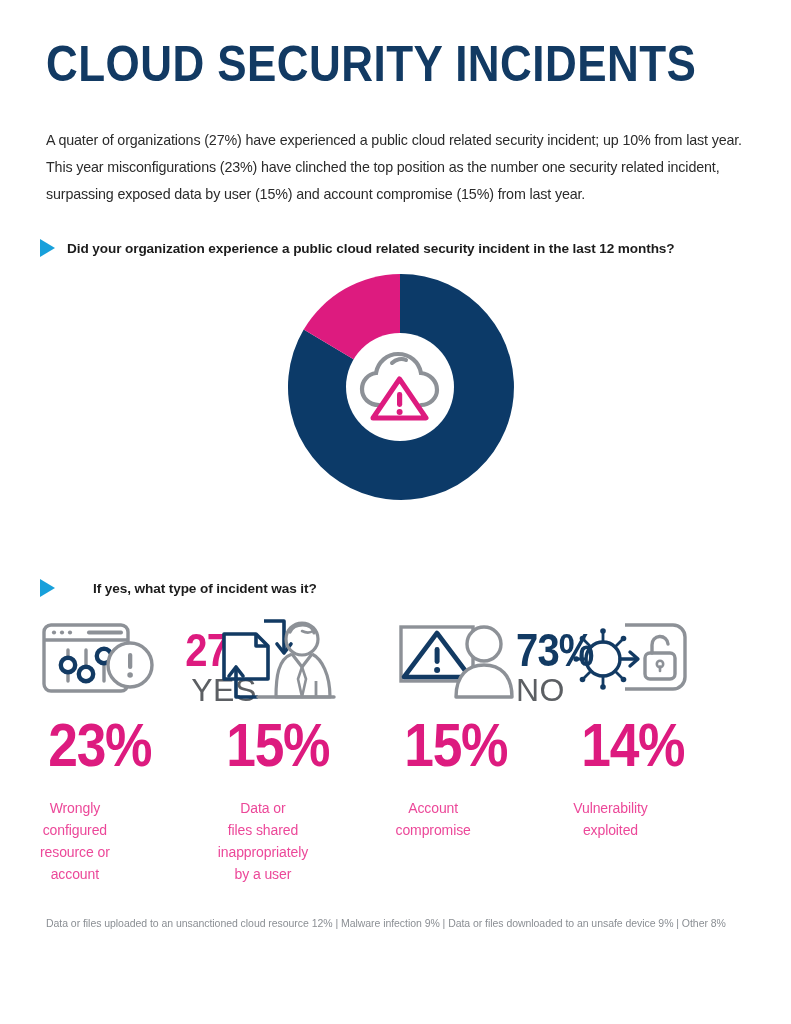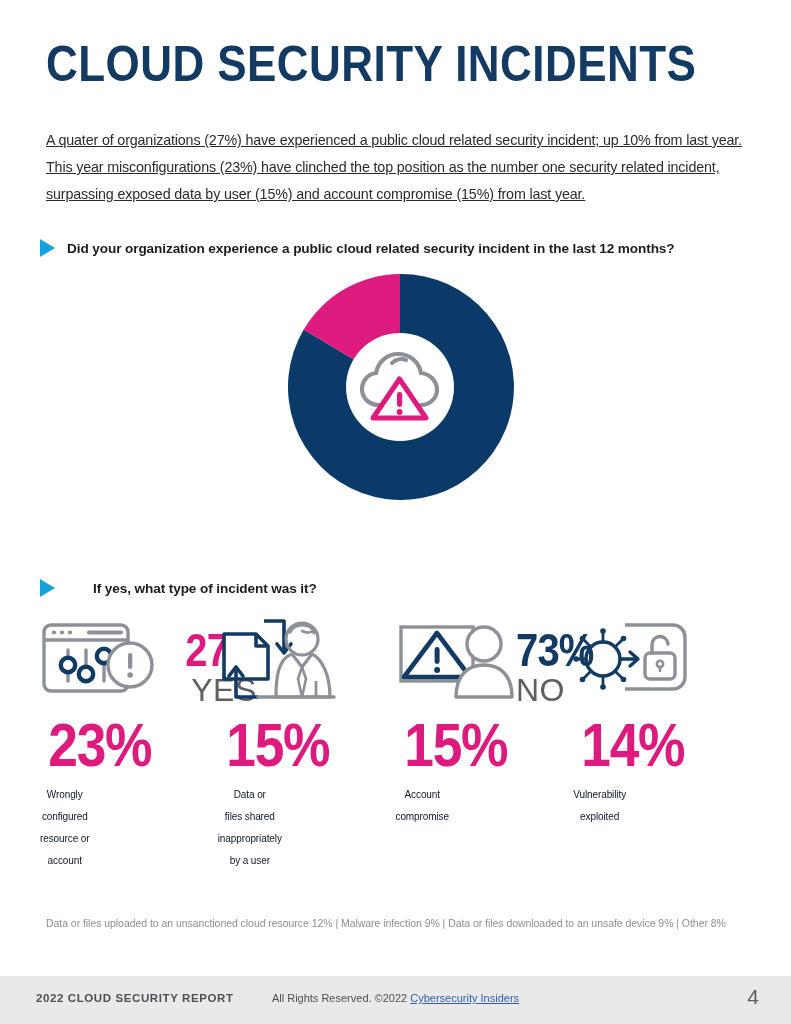--- a/index.html
+++ b/index.html
@@ -39,21 +39,20 @@
   
   .intro {
     position: absolute;
     left: 46px;
     top: 127px;
     width: 702px;
     font-size: 14.3px;
     line-height: 27px;
     color: #2b2b2b;
     letter-spacing: -0.15px;
-    text-decoration: underline;
   }
 
   
   .question {
     position: absolute;
     display: flex;
     align-items: center;
     gap: 12px;
     margin-top: 11px;
   }
@@ -167,25 +166,25 @@
     font-family: "Liberation Sans Narrow", "Liberation Sans", sans-serif;
     font-size: 62px;
     line-height: 66px;
     font-weight: bold;
     color: #DD1B7F;
     letter-spacing: -1.5px;
     transform: scaleX(0.86);
     margin-top: 4px;
   }
   .card-label {
-    font-size: 10px;
+    font-size: 14px;
     line-height: 22px;
-    color: #0f172a;
+    color: #ec4899;
     text-align: center;
-    margin-top: 6px;
+    margin-top: 19px;
     letter-spacing: -0.1px;
   }
 
   
   .footnote {
     position: absolute;
     left: 46px;
     top: 915px;
     width: 690px;
     font-size: 10.5px;
@@ -382,19 +381,14 @@
       </div>
       <div class="card-pct">14%</div>
       <div class="card-label" style="white-space:pre-line">Vulnerability
 exploited</div>
     </div>
 
   </div>
 
   <div class="footnote">Data or files uploaded to an unsanctioned cloud resource 12%  |  Malware infection 9%  |  Data or files downloaded to an unsafe device 9%  |  Other 8%</div>
 
-  <div class="footer">
-    <div class="footer-left">2022 CLOUD SECURITY REPORT</div>
-    <div class="footer-center"><span>All Rights Reserved.  ©2022 </span><span class="footer-link">Cybersecurity Insiders</span></div>
-    <div class="footer-page">4</div>
-  </div>
 
 </div>
 
 </body></html>

